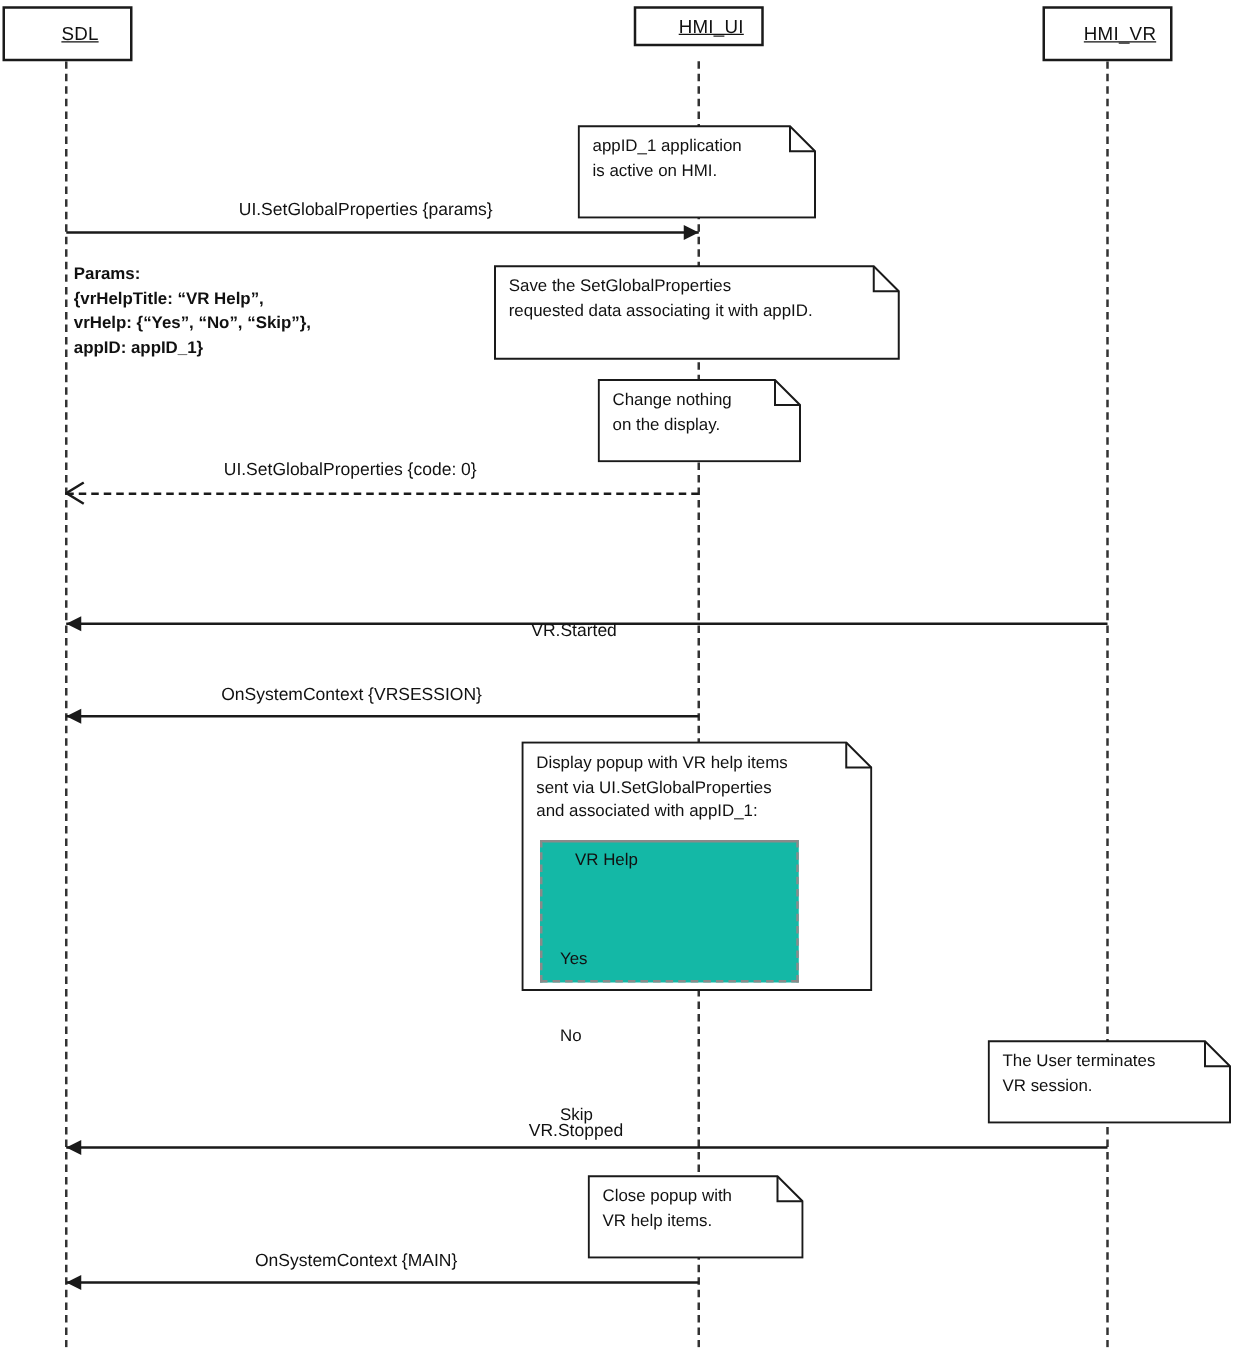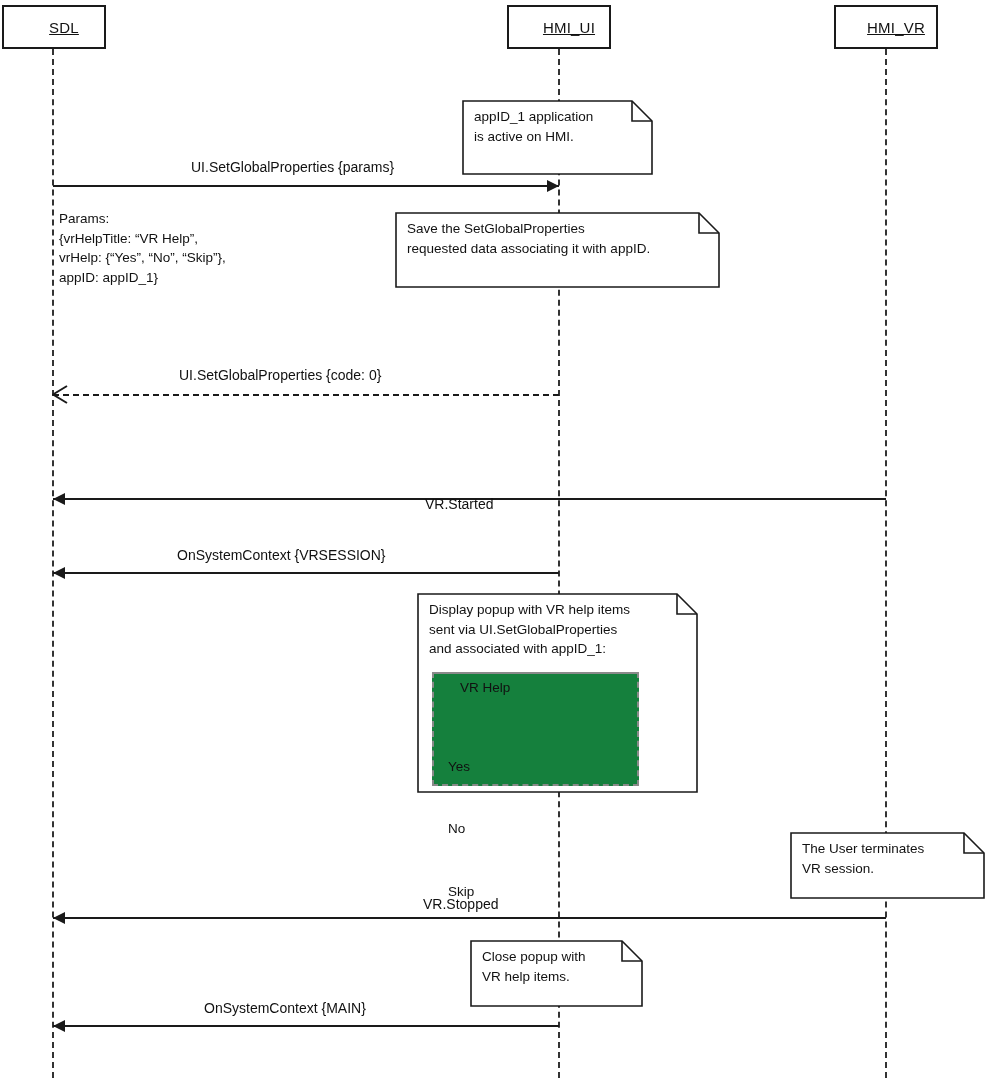--- a/index.html
+++ b/index.html
@@ -108,21 +108,21 @@
   }
 
   
   .popup-mock {
     position: absolute;
     box-sizing: border-box;
     border-top: 2px solid #8a8a8a;
     border-left: 2px dashed #8a8a8a;
     border-right: 2px dashed #8a8a8a;
     border-bottom: 2px dashed #8a8a8a;
-    background: #15803d;
+    background: #14b8a6;
     font-size: 13.5px;
     line-height: 18.5px;
     color: #111111;
   }
   .popup-mock .pm-title {
     padding: 5px 0 0 26px;
     font-size: 13.5px;
   }
   .popup-mock .pm-items {
     padding: 16px 0 0 10px;
@@ -171,20 +171,28 @@
 is active on HMI.</div>
     </div>
     <div class="notebox" style="left: 395px; top: 212px; width: 319px; height: 76px;">
       <svg width="325" height="76" viewBox="0 0 325 76">
         <path d="M1 1 H304 L324 21 V75 H1 Z" fill="#ffffff" stroke="#1a1a1a" stroke-width="1.6"></path>
         <path d="M304 1 V21 H324" fill="none" stroke="#1a1a1a" stroke-width="1.6"></path>
       </svg>
       <div class="ntext">Save the SetGlobalProperties
 requested data associating it with appID.</div>
     </div>
+    <div class="notebox" style="left: 478px; top: 303px; width: 163px; height: 67px;">
+      <svg width="163" height="67" viewBox="0 0 163 67">
+        <path d="M1 1 H142 L162 21 V66 H1 Z" fill="#ffffff" stroke="#1a1a1a" stroke-width="1.6"></path>
+        <path d="M142 1 V21 H162" fill="none" stroke="#1a1a1a" stroke-width="1.6"></path>
+      </svg>
+      <div class="ntext">Change nothing
+on the display.</div>
+    </div>
     <div class="notebox" style="left: 790px; top: 832px; width: 195px; height: 67px;">
       <svg width="195" height="67" viewBox="0 0 195 67">
         <path d="M1 1 H174 L194 21 V66 H1 Z" fill="#ffffff" stroke="#1a1a1a" stroke-width="1.6"></path>
         <path d="M174 1 V21 H194" fill="none" stroke="#1a1a1a" stroke-width="1.6"></path>
       </svg>
       <div class="ntext">The User terminates
 VR session.</div>
     </div>
     <div class="notebox" style="left: 470px; top: 940px; width: 173px; height: 67px;">
       <svg width="173" height="67" viewBox="0 0 173 67">
@@ -204,26 +212,26 @@
 and associated with appID_1:</div>
     </div>
     <div class="popup-mock" style="left: 432px; top: 672px; width: 207px; height: 114px;">
       <div class="pm-title">VR Help</div>
       <div class="pm-items">
         <div class="pm-item">Yes</div>
         <div class="pm-item">No</div>
         <div class="pm-item">Skip</div>
       </div>
     </div>
-    <div class="params" style="left: 59px; top: 209px;">Params:
+    <div class="params" style="left: 59px; top: 209px; font-weight: bold;">Params:
 {vrHelpTitle: “VR Help”,
 vrHelp: {“Yes”, “No”, “Skip”},
 appID: appID_1}</div>
     <div class="participant" style="left: 2px; top: 5px; width: 104px; height: 44px;">
       <span class="pname">SDL</span>
     </div>
-    <div class="participant" style="left: 507px; top: 5px; width: 104px; height: 44px;">
+    <div class="participant" style="left: 507px; top: 5px; width: 104px; height: 32px;">
       <span class="pname">HMI_UI</span>
     </div>
     <div class="participant" style="left: 834px; top: 5px; width: 104px; height: 44px;">
       <span class="pname">HMI_VR</span>
     </div>
   </div>
 
 </body></html>

